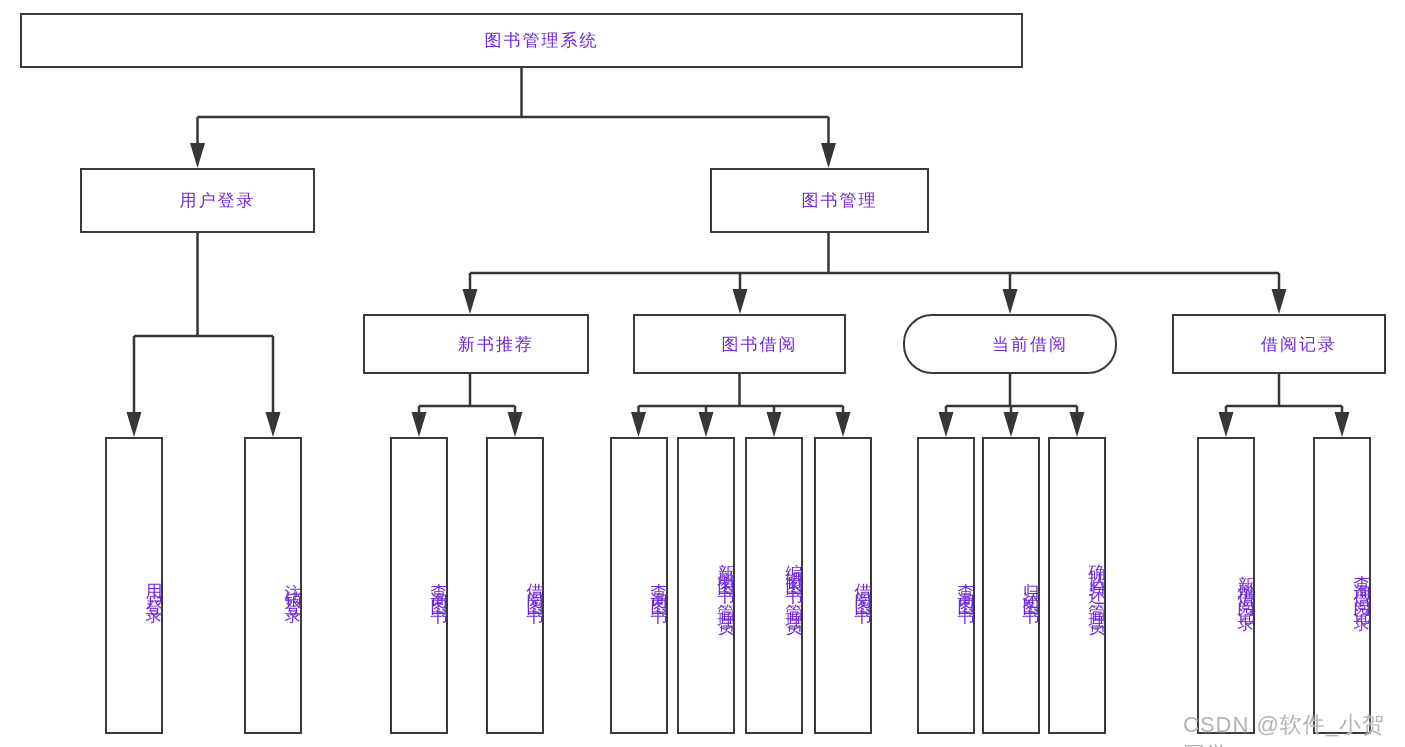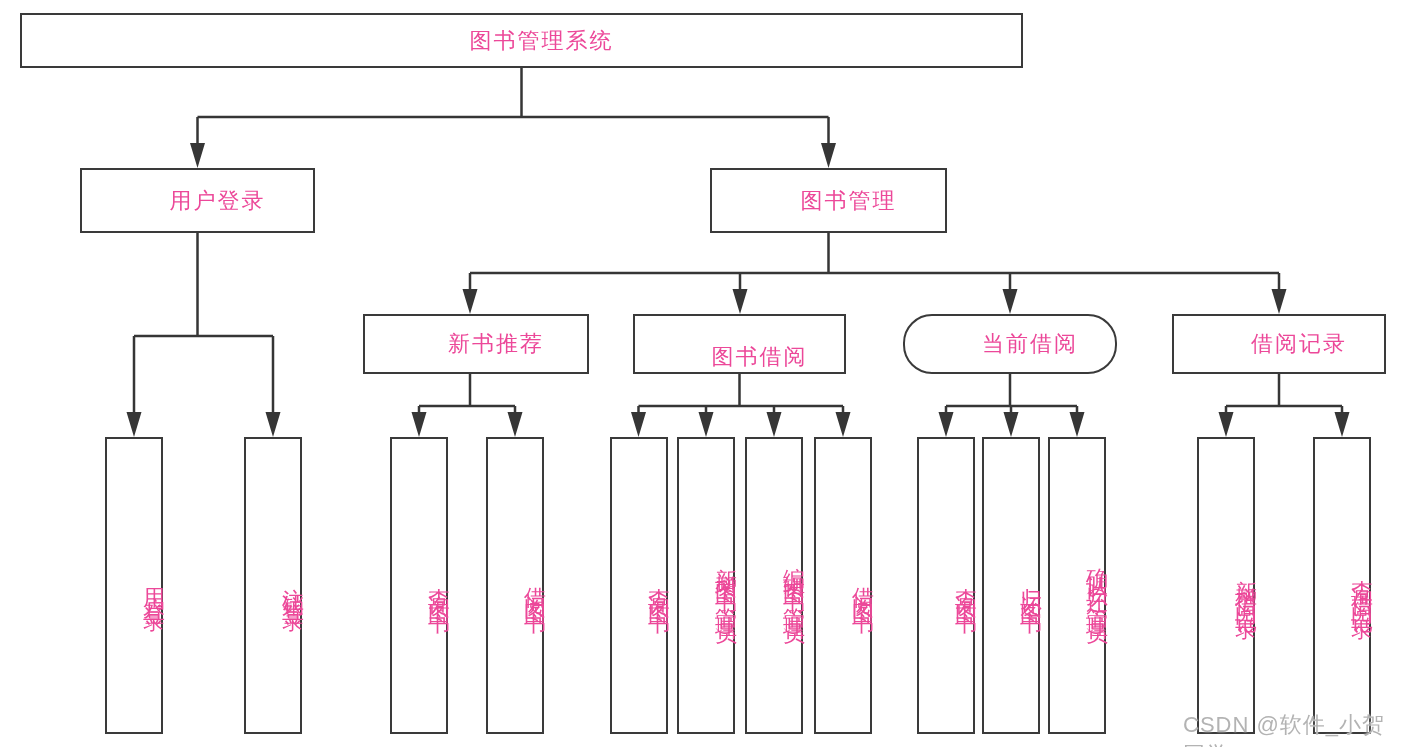--- a/index.html
+++ b/index.html
@@ -12,22 +12,22 @@
   }
   svg.wires{position:absolute;left:0;top:0;z-index:1;}
   svg.wires path.line{fill:none;stroke:#363636;stroke-width:2.5;}
   svg.wires path.arrow{fill:#363636;stroke:none;}
   .node{
     position:absolute;
     box-sizing:border-box;
     background:#ffffff;
     border:2.5px solid #3a3a3a;
     display:flex;align-items:center;justify-content:center;
-    color:#ec4899;
-    font-size:22px;
+    color:#6d28d9;
+    font-size:17px;
     letter-spacing:2px;
     z-index:2;
     white-space:nowrap;
     padding-left:40px;
   }
   .node .lbl{display:block;}
   .node.leaf .lbl{
     writing-mode:vertical-rl;
     letter-spacing:8px;
     line-height:1;
@@ -71,28 +71,28 @@
              M1218.5 412 H1233.5 L1226 437 Z M1334.5 412 H1349.5 L1342 437 Z"></path>
   </svg>
 
   <div class="node" style="left:20px;top:13px;width:1003px;height:55px;">
     <span class="lbl">图书管理系统</span>
   </div>
 
   <div class="node" style="left:80px;top:168px;width:235px;height:65px;">
     <span class="lbl">用户登录</span>
   </div>
-  <div class="node" style="left:710px;top:168px;width:237px;height:65px;">
+  <div class="node" style="left:710px;top:168px;width:219px;height:65px;">
     <span class="lbl">图书管理</span>
   </div>
 
   <div class="node" style="left:363px;top:314px;width:226px;height:60px;">
     <span class="lbl">新书推荐</span>
   </div>
-  <div class="node" style="left:633px;top:314px;width:213px;height:60px;align-items:flex-end;">
+  <div class="node" style="left:633px;top:314px;width:213px;height:60px;">
     <span class="lbl">图书借阅</span>
   </div>
   <div class="node" style="left:903px;top:314px;width:214px;height:60px;border-radius:29px;">
     <span class="lbl">当前借阅</span>
   </div>
   <div class="node" style="left:1172px;top:314px;width:214px;height:60px;">
     <span class="lbl">借阅记录</span>
   </div>
 
   <div class="node leaf" style="left:105px;top:437px;width:58px;height:297px;">

